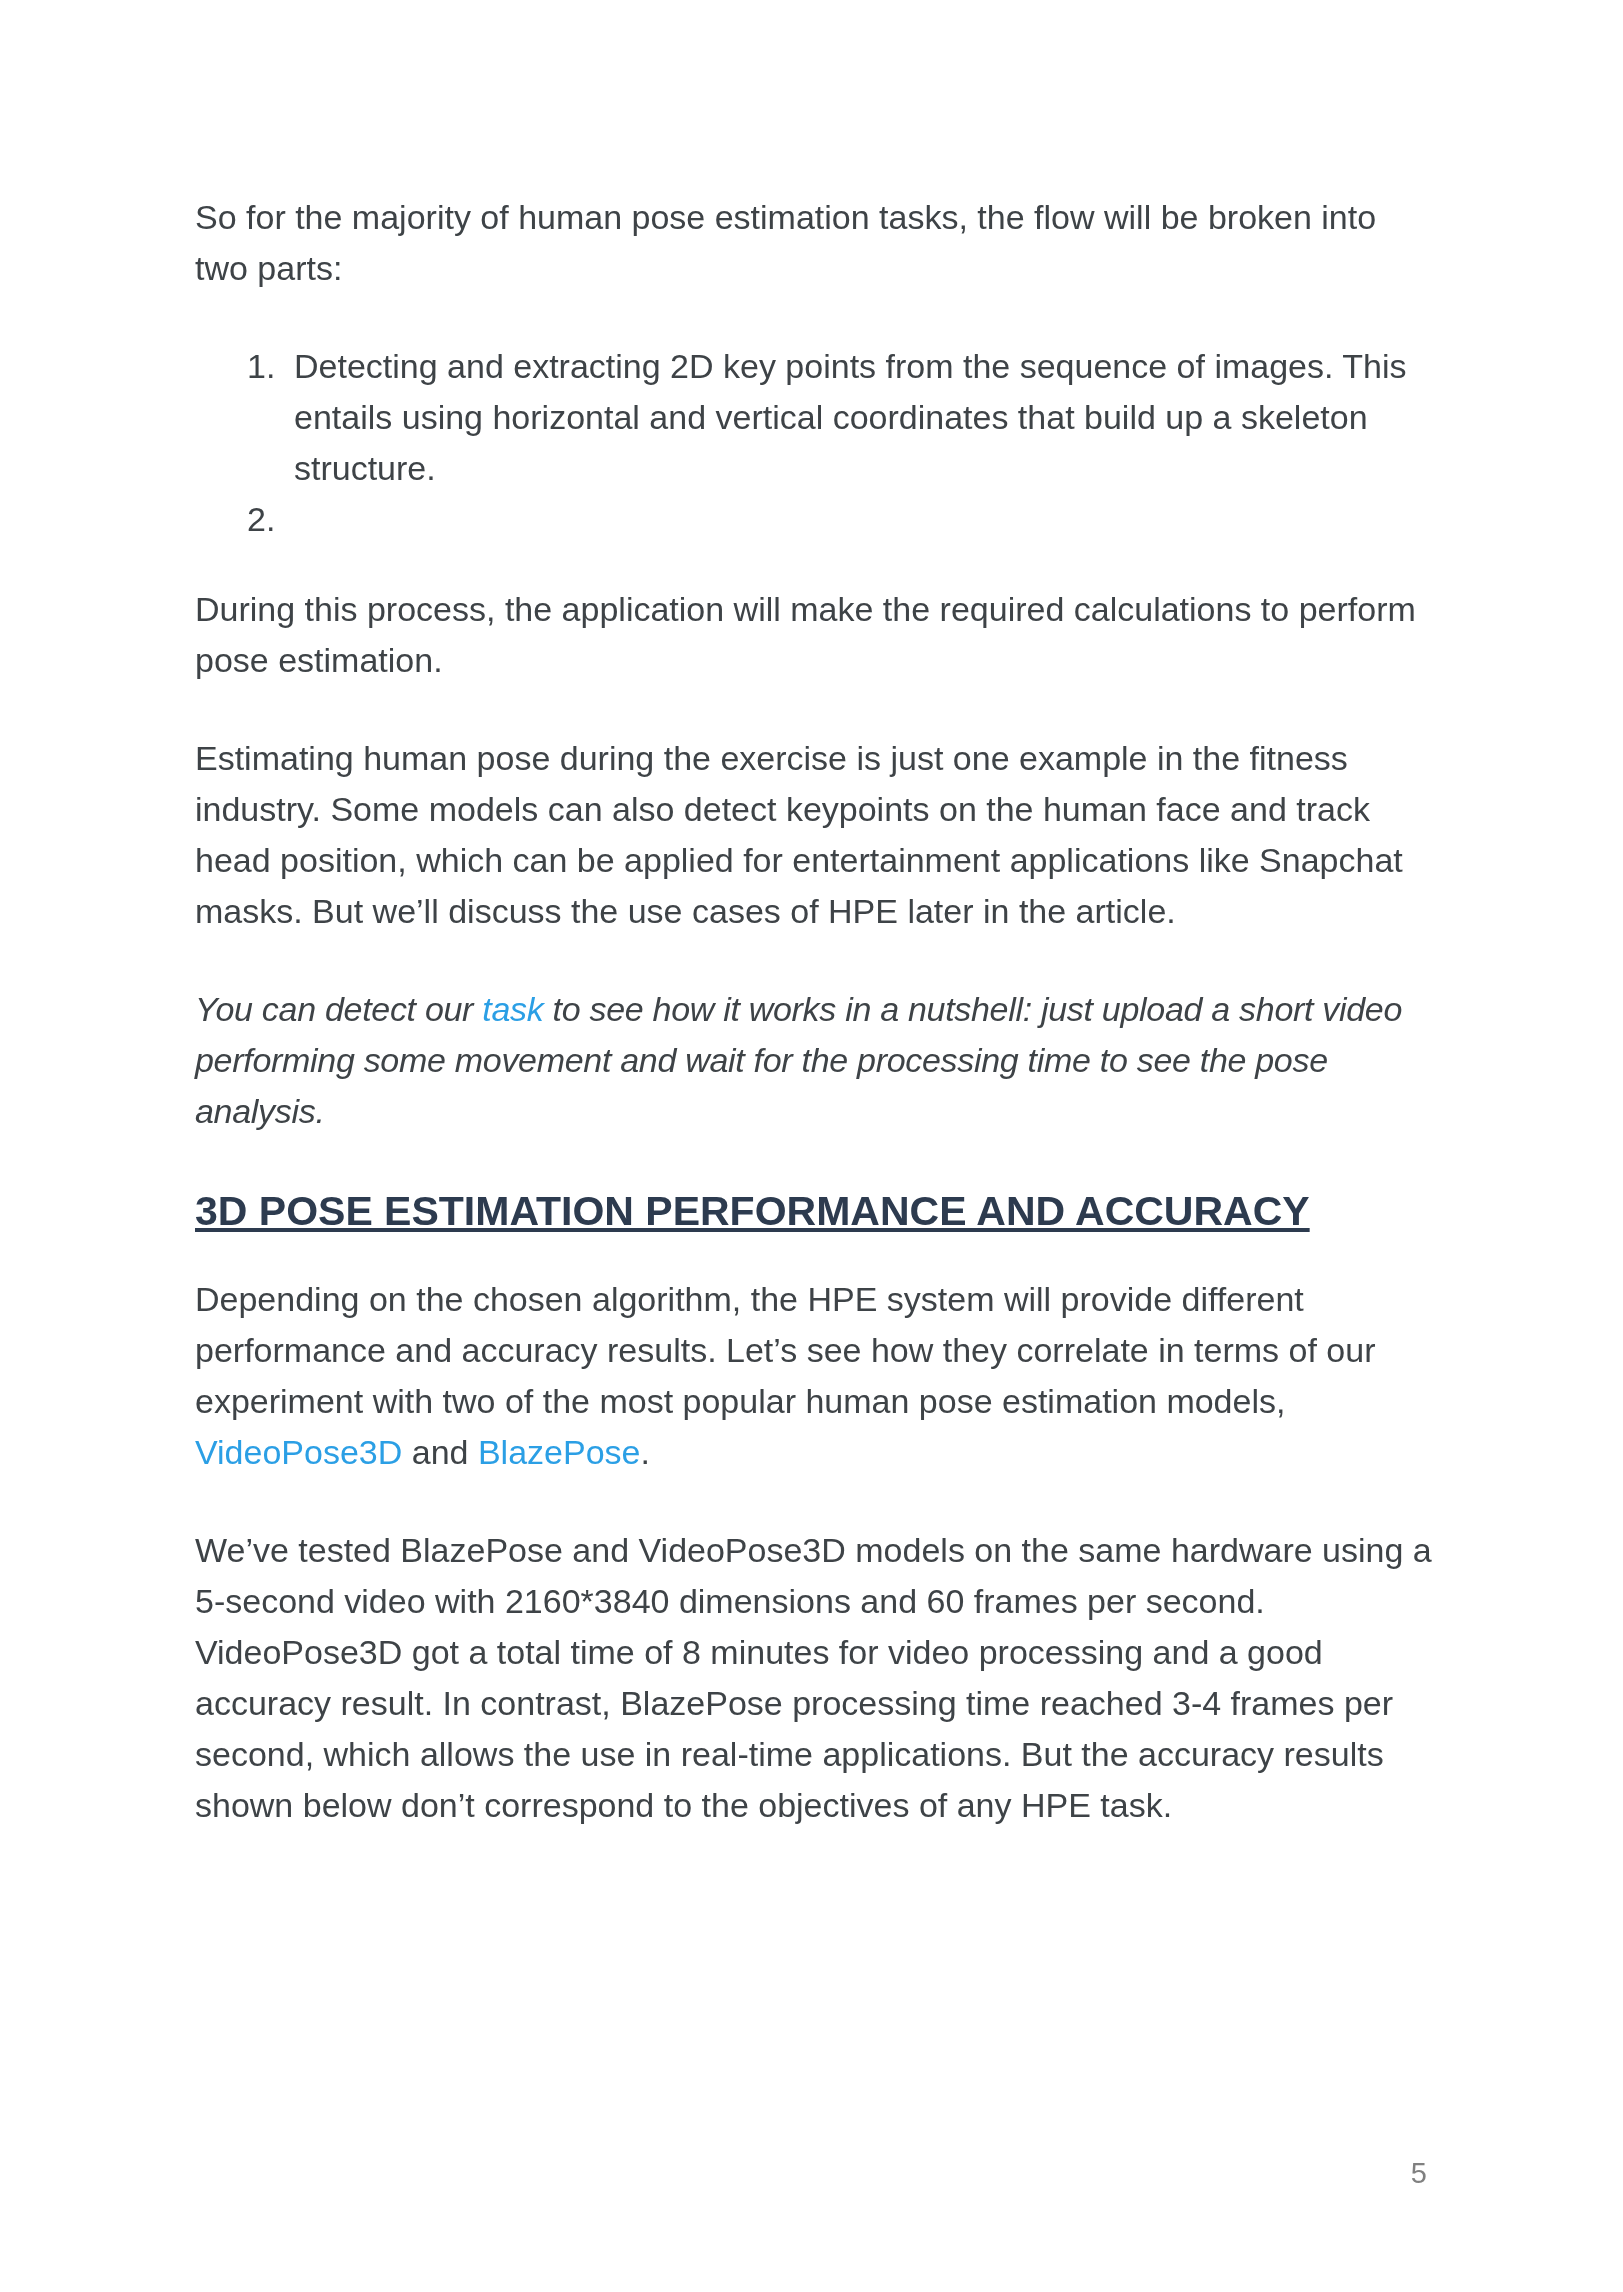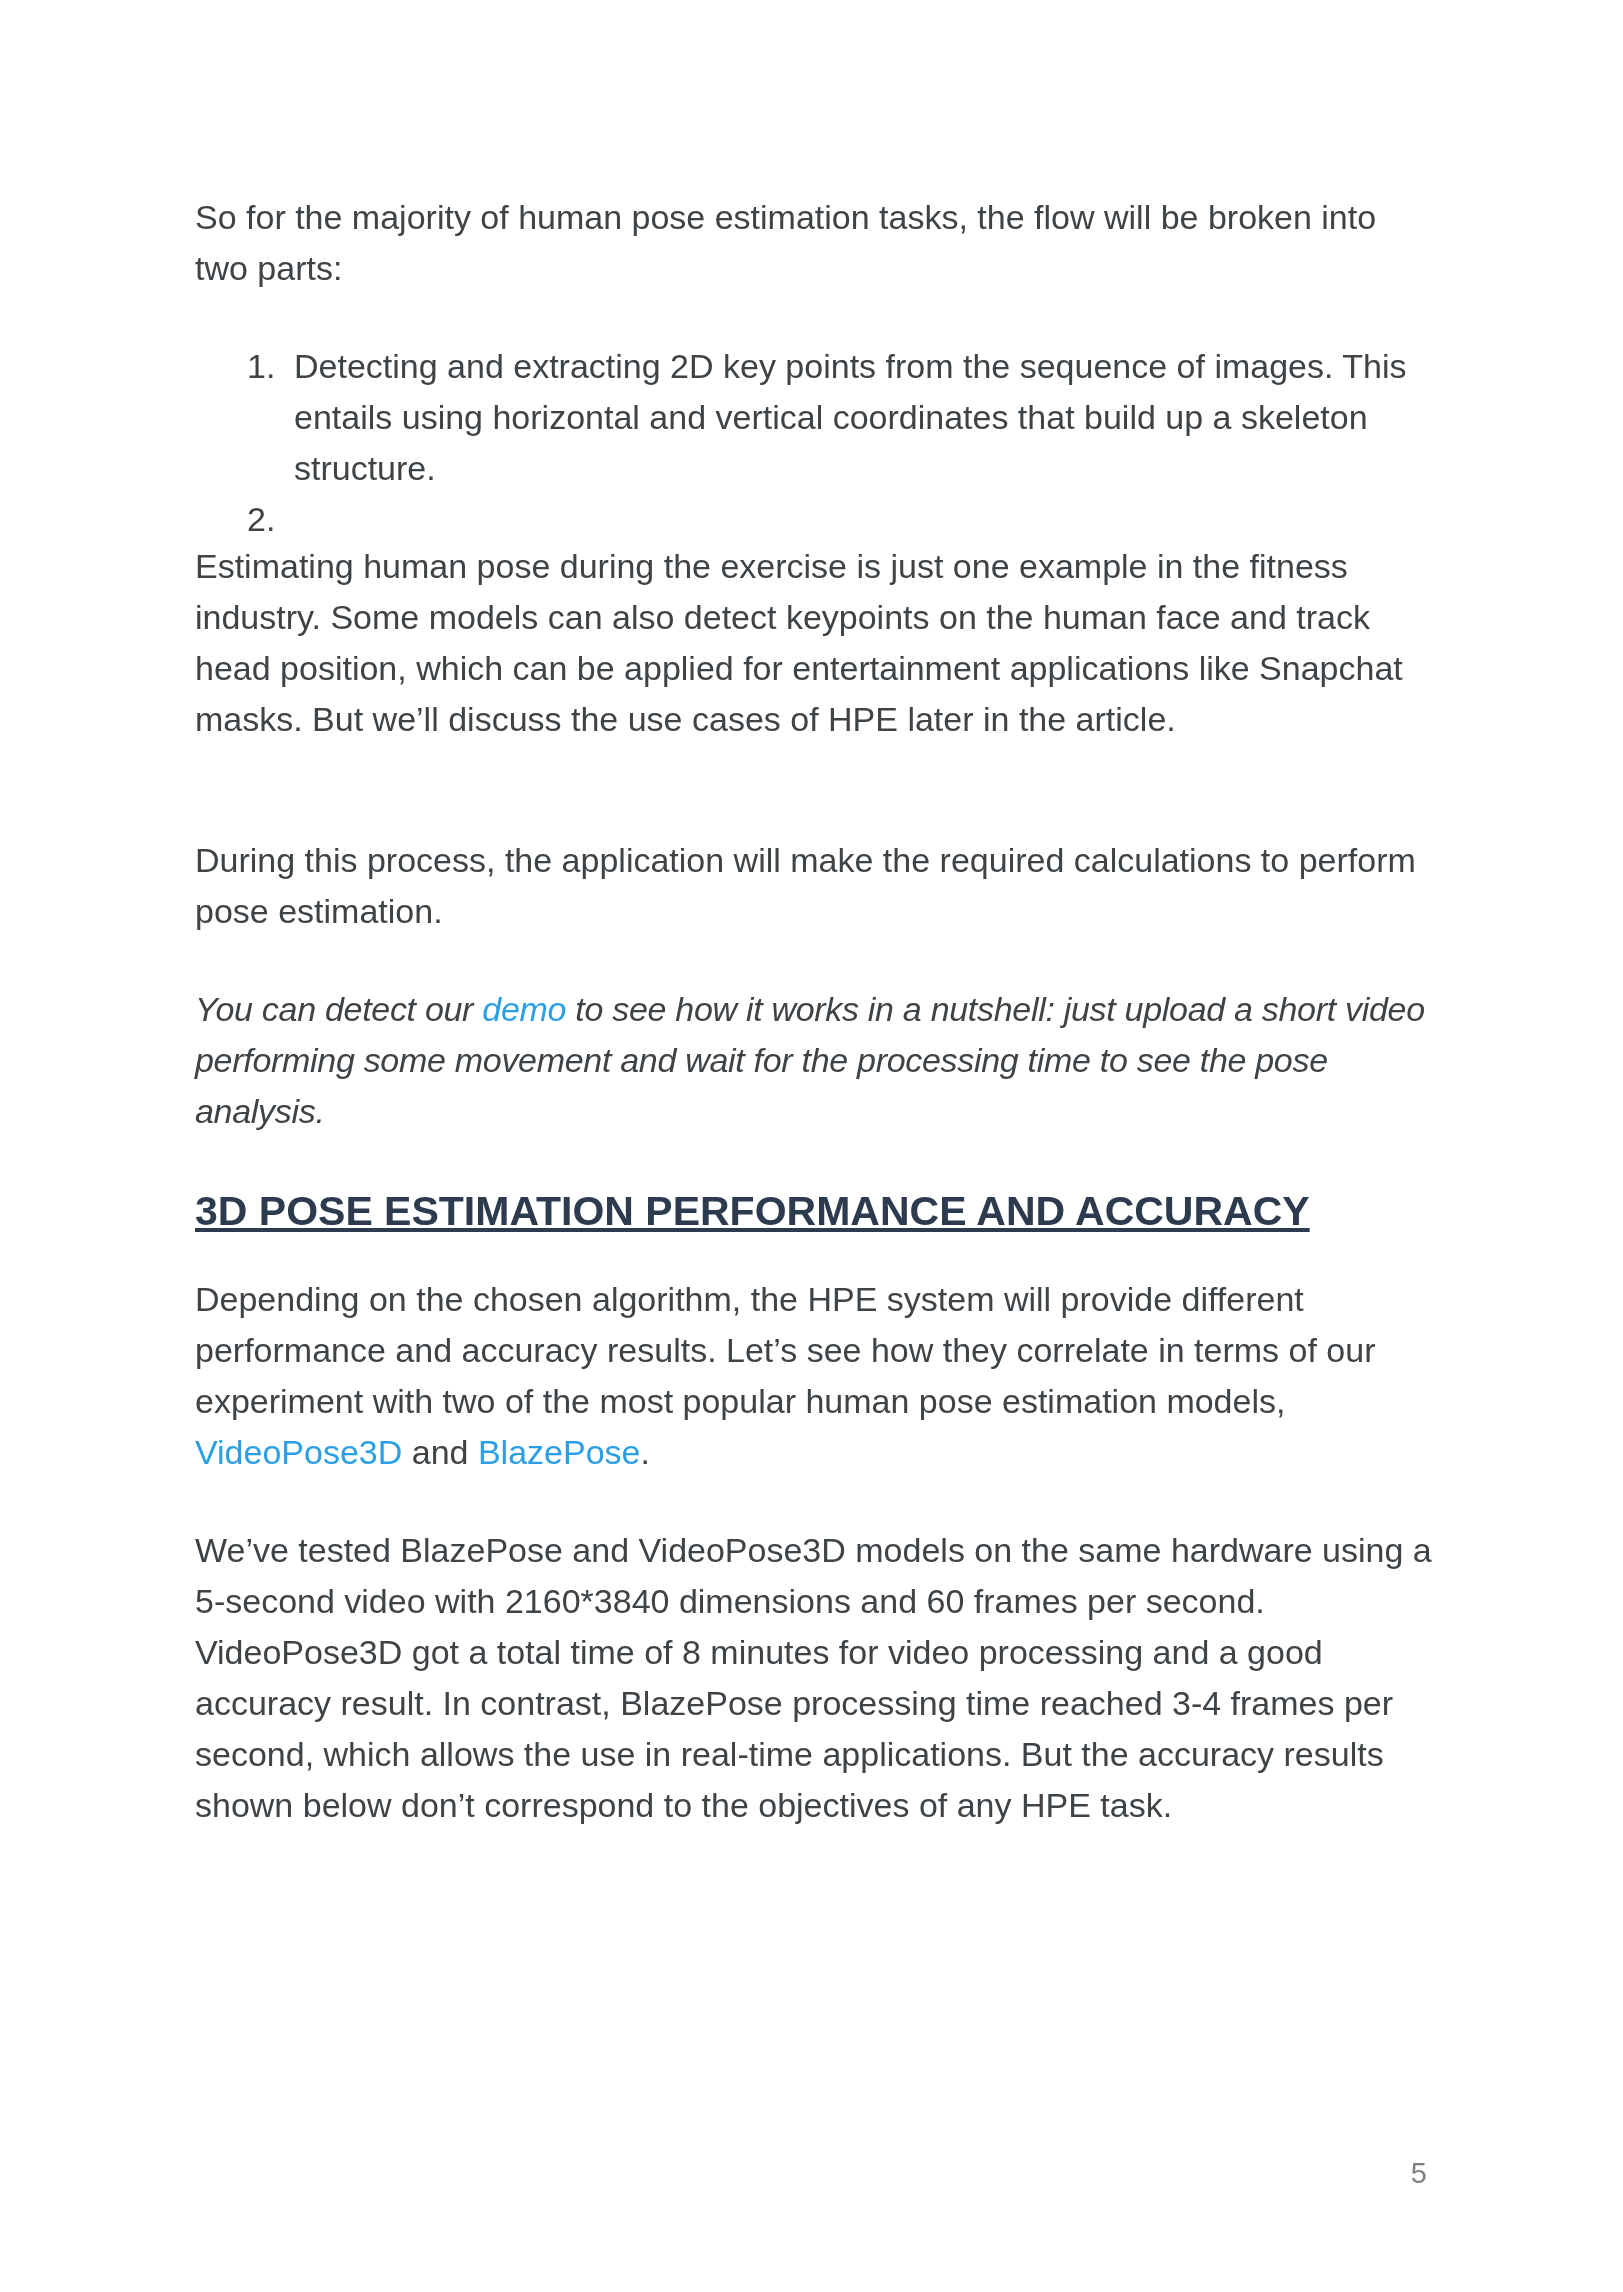--- a/index.html
+++ b/index.html
@@ -86,25 +86,25 @@
     <ol class="numbered-list">
       <li class="list-item">
         <span class="list-marker">1.</span>
         <span>Detecting and extracting 2D key points from the sequence of images. This entails using horizontal and vertical coordinates that build up a skeleton structure.</span>
       </li>
       <li class="list-item">
         <span class="list-marker">2.</span>
       </li>
     </ol>
 
+    <p class="body-para gap-large">During this process, the application will make the required calculations to perform pose estimation.</p>
+
     <p class="body-para">Estimating human pose during the exercise is just one example in the fitness industry. Some models can also detect keypoints on the human face and track head position, which can be applied for entertainment applications like Snapchat masks. But we’ll discuss the use cases of HPE later in the article.</p>
 
-    <p class="body-para gap-large">During this process, the application will make the required calculations to perform pose estimation.</p>
-
-    <p class="body-para italic-para"><span>You can detect our </span><a class="link">demo</a><span> to see how it works in a nutshell: just upload a short video performing some movement and wait for the processing time to see the pose analysis.</span></p>
+    <p class="body-para italic-para"><span>You can detect our </span><a class="link">task</a><span> to see how it works in a nutshell: just upload a short video performing some movement and wait for the processing time to see the pose analysis.</span></p>
 
     <h1 class="section-heading">3D POSE ESTIMATION PERFORMANCE AND ACCURACY</h1>
 
     <p class="body-para"><span>Depending on the chosen algorithm, the HPE system will provide different performance and accuracy results. Let’s see how they correlate in terms of our experiment with two of the most popular human pose estimation models, </span><a class="link">VideoPose3D</a><span> and </span><a class="link">BlazePose</a><span>.</span></p>
 
     <p class="body-para">We’ve tested BlazePose and VideoPose3D models on the same hardware using a 5-second video with 2160*3840 dimensions and 60 frames per second. VideoPose3D got a total time of 8 minutes for video processing and a good accuracy result. In contrast, BlazePose processing time reached 3-4 frames per second, which allows the use in real-time applications. But the accuracy results shown below don’t correspond to the objectives of any HPE task.</p>
 
   </div>
 
   <div class="page-number">5</div>

